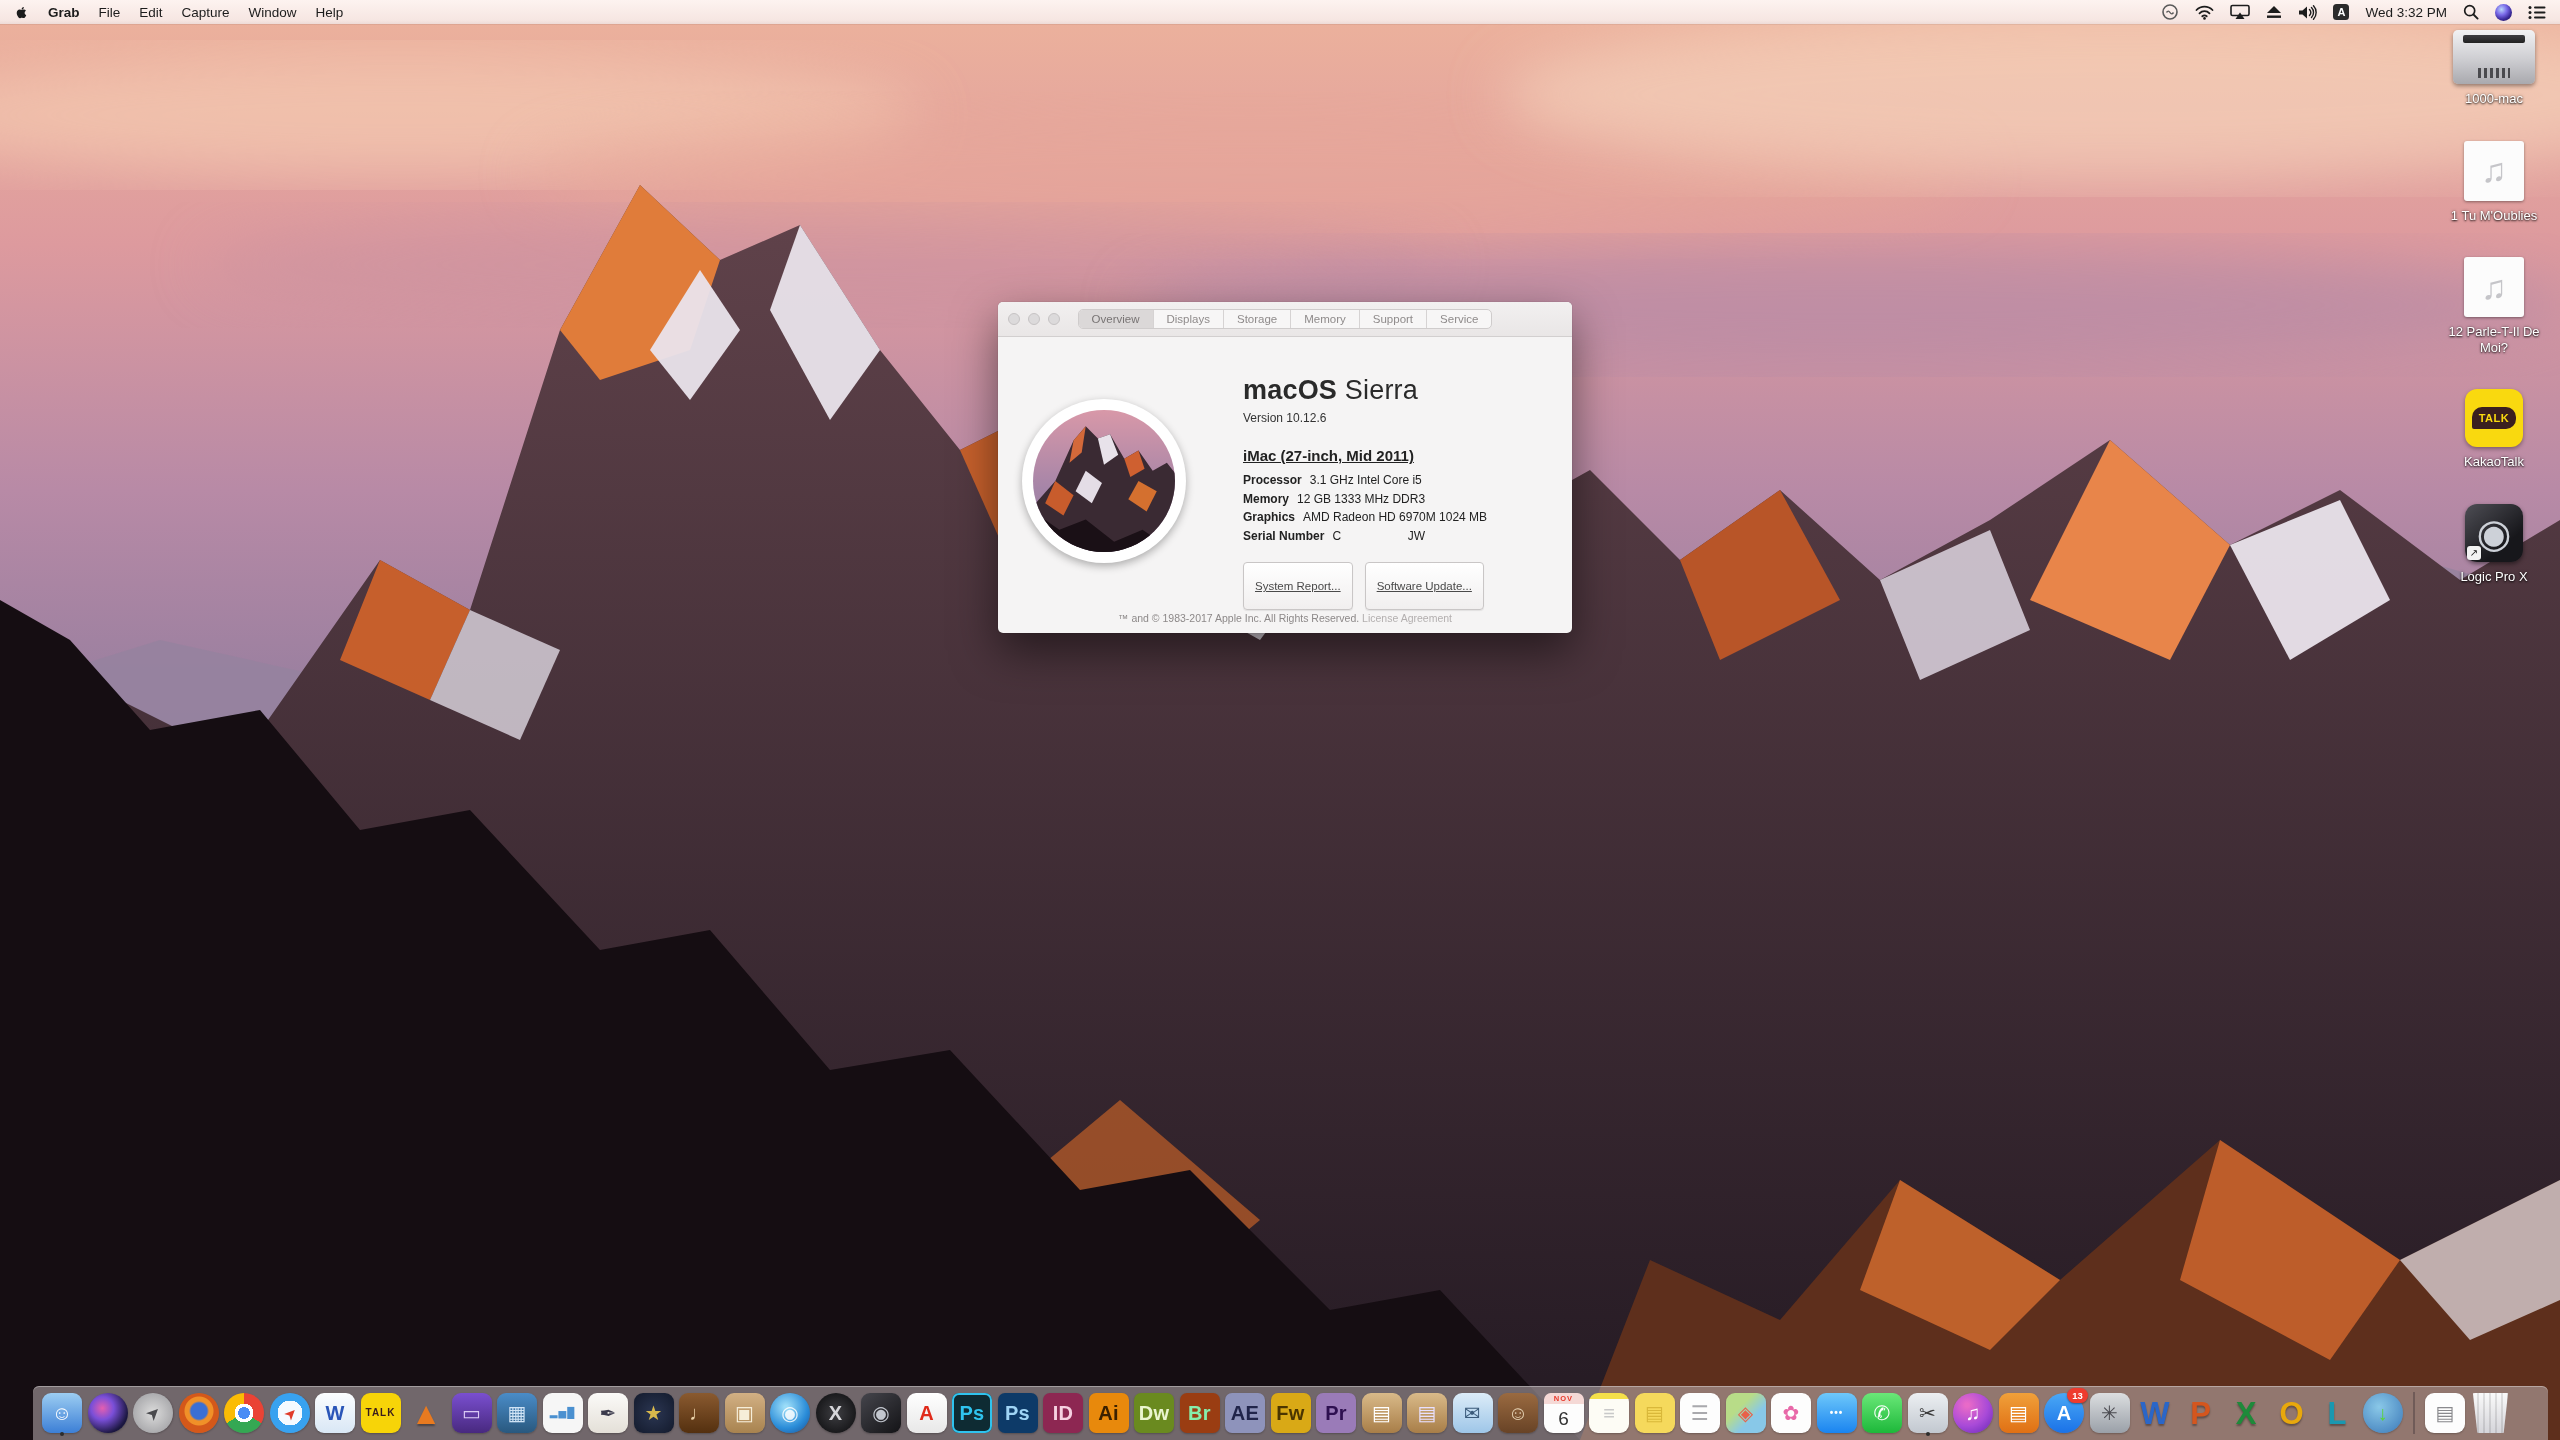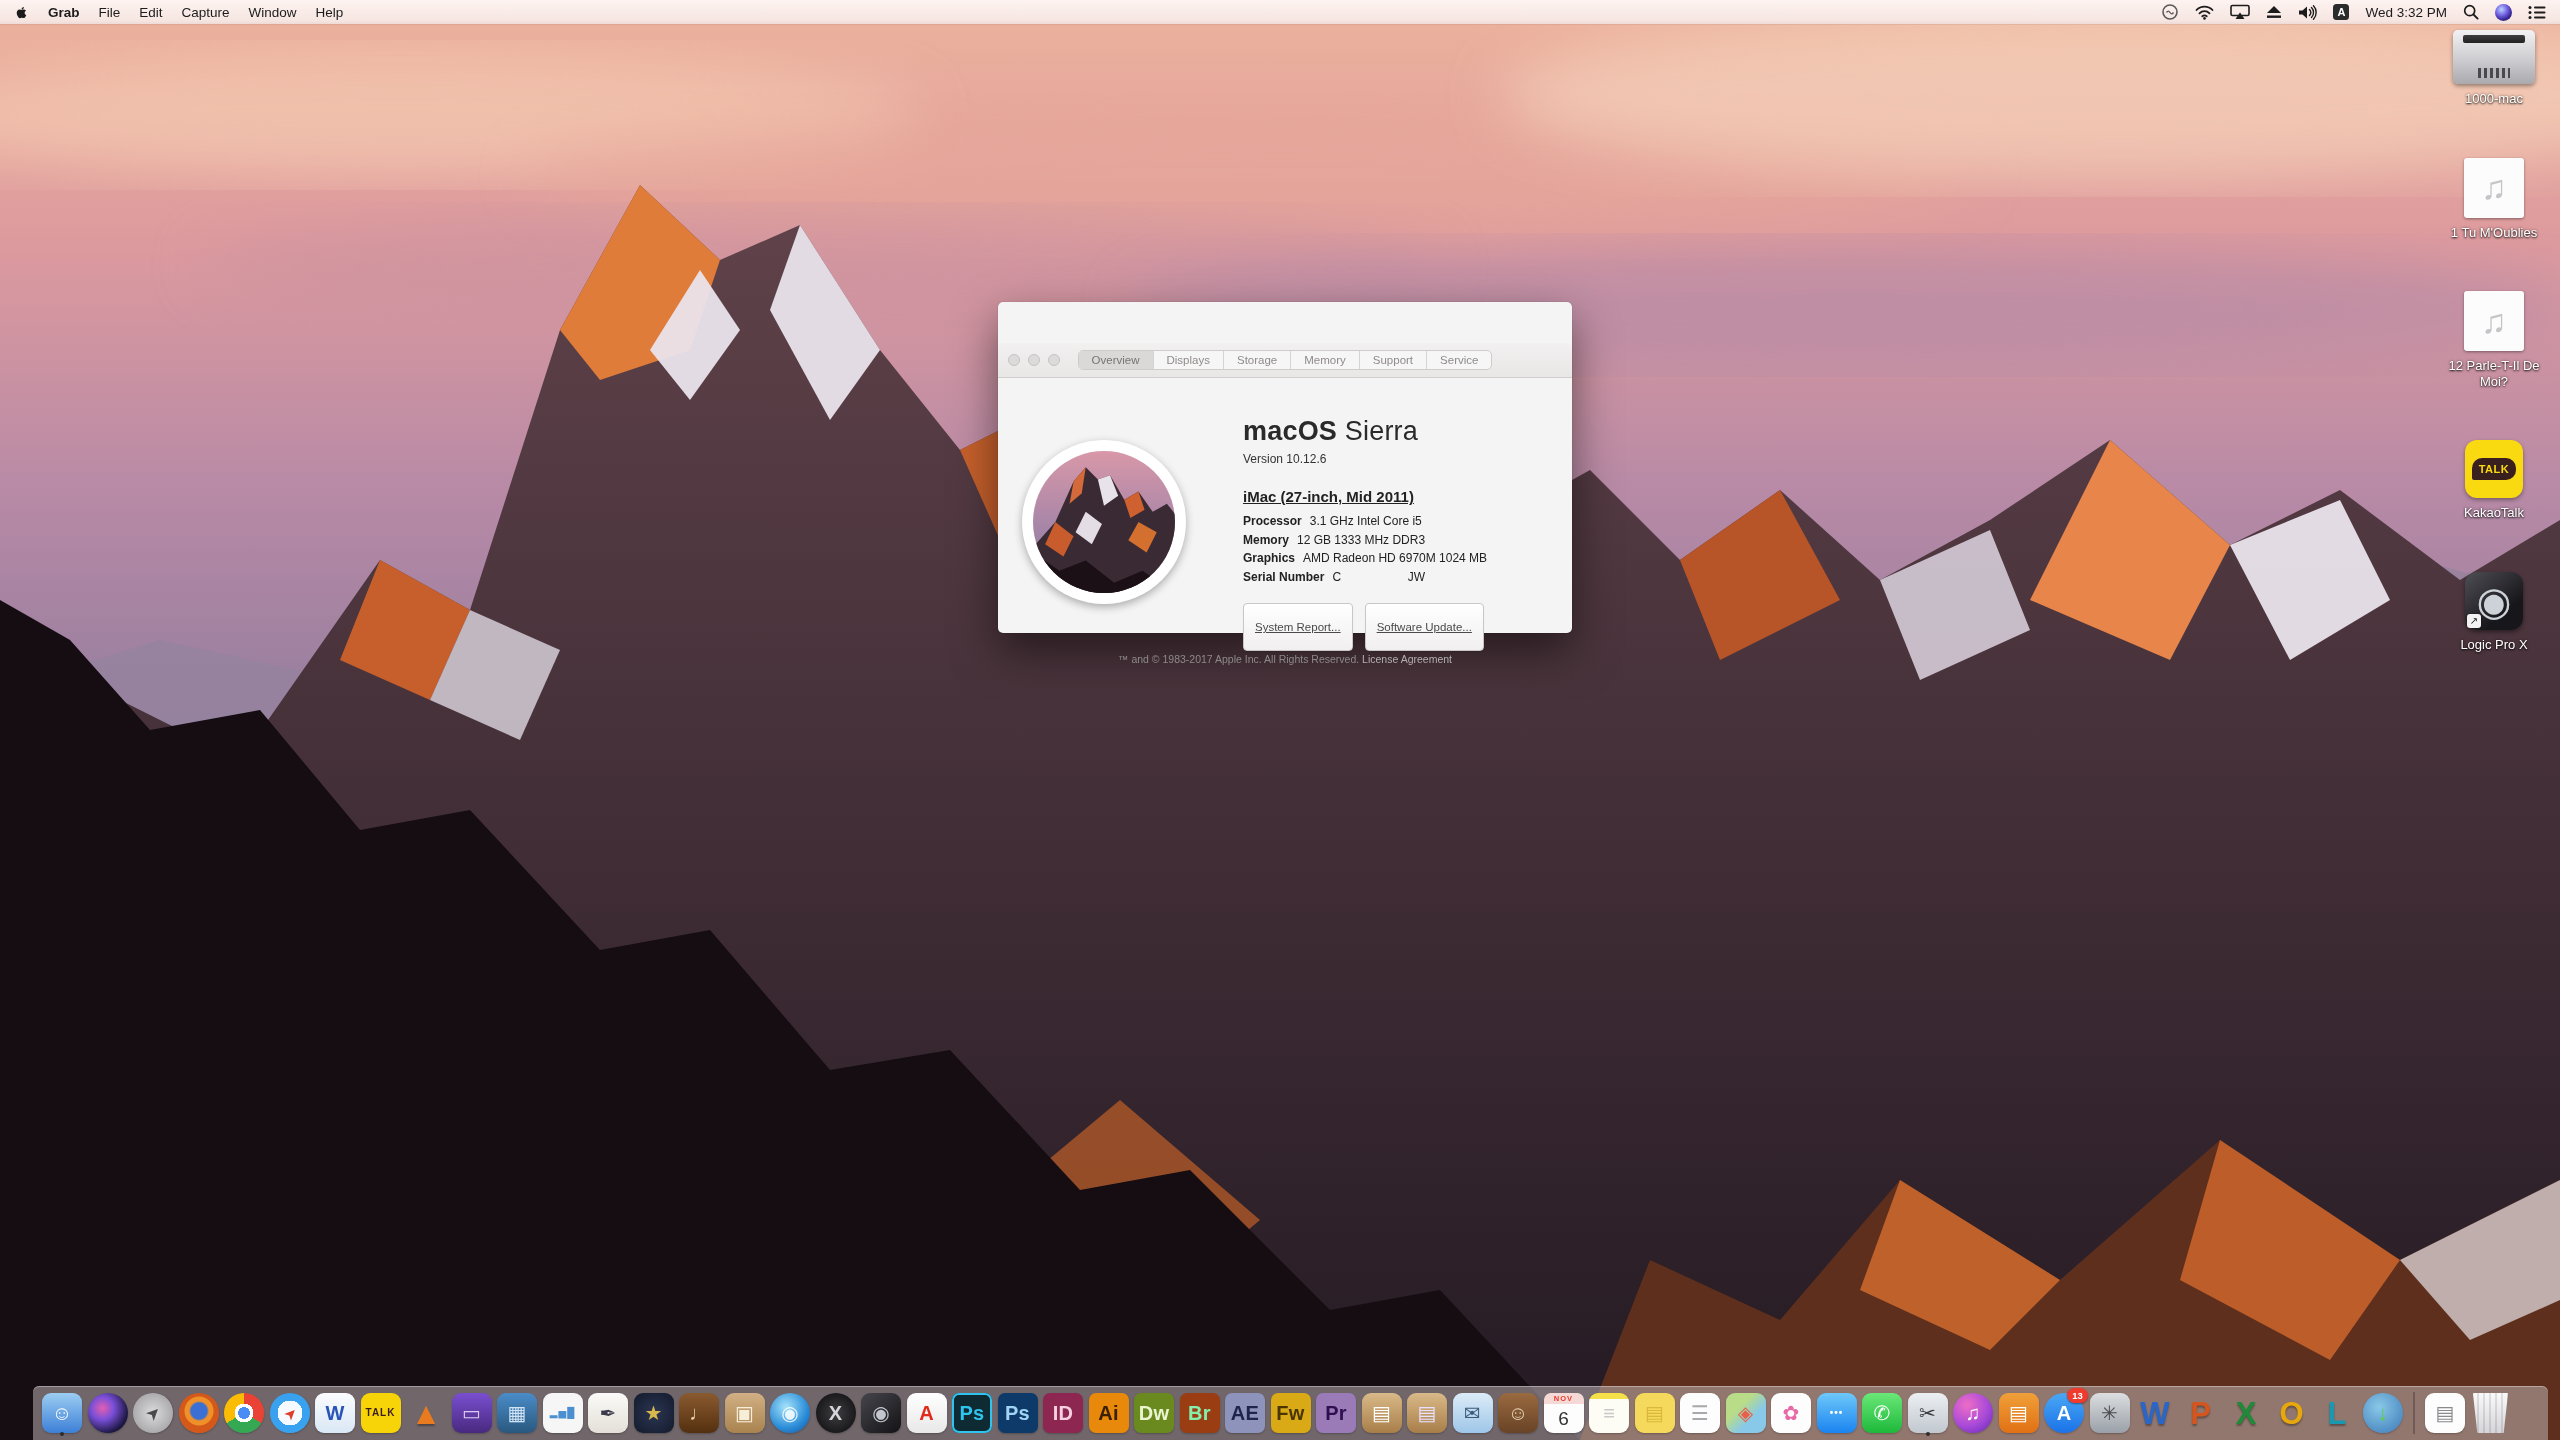--- a/index.html
+++ b/index.html
@@ -20,21 +20,21 @@
   .mi{display:flex;align-items:center;justify-content:center;height:18px;}
   .mi svg{display:block;}
   .input-a{width:16px;height:16px;background:#2b2b2b;border-radius:3.5px;color:#fff;
     font-size:11px;font-weight:700;display:flex;align-items:center;justify-content:center;}
   .clock{font-size:13.5px;color:#1c1c1c;white-space:nowrap;}
   .siri-orb{width:17px;height:17px;border-radius:50%;
     background:radial-gradient(circle at 38% 32%,#b8d4fa 0%,#7a6ae8 35%,#3a2a9a 65%,#140e35 100%);}
 
   
   .desktop-icons{position:absolute;top:30px;right:4px;width:124px;z-index:10;
-    display:flex;flex-direction:column;align-items:center;gap:51px;}
+    display:flex;flex-direction:column;align-items:center;gap:34px;}
   .dt-item{display:flex;flex-direction:column;align-items:center;gap:7px;cursor:default;}
   .dt-icon{position:relative;display:flex;align-items:center;justify-content:center;}
   .t-drive{width:82px;height:54px;border-radius:5px;
     background:linear-gradient(180deg,#f2f2f4 0%,#cdcdd1 55%,#a9a9ae 100%);
     box-shadow:0 2px 4px rgba(0,0,0,.4);}
   .t-drive::before{content:"";position:absolute;top:5px;left:12%;width:76%;height:8px;
     background:linear-gradient(180deg,#3c3c40,#222);border-radius:2px;}
   .t-drive::after{content:"";position:absolute;bottom:6px;left:31%;width:38%;height:10px;
     background:repeating-linear-gradient(90deg,#4a4a4e 0 3px,#b8b8bc 3px 6px);}
   .t-audio{width:60px;height:60px;background:#fcfcfc;border-radius:3px;
@@ -51,21 +51,21 @@
   .alias{position:absolute;left:2px;bottom:2px;width:14px;height:14px;background:#f2f2f2;
     border-radius:3px;display:flex;align-items:center;justify-content:center;
     font-size:10px;color:#111;box-shadow:0 0 2px rgba(0,0,0,.5);}
   .dt-label{color:#fff;font-size:13px;font-weight:500;text-align:center;line-height:1.2;
     max-width:118px;text-shadow:0 1px 2px rgba(0,0,0,.85),0 0 3px rgba(0,0,0,.5);}
 
   
   .window{position:absolute;left:998px;top:302px;width:574px;height:331px;z-index:20;
     background:#f5f4f4;border-radius:5px;box-shadow:0 18px 45px rgba(0,0,0,.5),0 0 1px rgba(0,0,0,.4);}
   .titlebar{position:relative;height:34px;border-bottom:1px solid #d2cfcf;border-radius:5px 5px 0 0;
-    background:linear-gradient(180deg,#f2f0f0,#e9e6e6);display:flex;align-items:center;margin-top:41px;}
+    background:linear-gradient(180deg,#f2f0f0,#e9e6e6);display:flex;align-items:center;}
   .lights{position:absolute;left:10px;top:0;height:34px;display:flex;align-items:center;gap:8px;}
   .light{width:12px;height:12px;border-radius:50%;background:#dcdadb;border:1px solid #c6c3c4;box-sizing:border-box;}
   .tabs{margin:0 auto;display:flex;border:1px solid #cfcccc;border-radius:5px;overflow:hidden;background:#f7f6f6;}
   .tab{padding:3px 13px;font-size:11.5px;color:#8f8b8b;border-right:1px solid #d6d3d3;cursor:default;}
   .tab:last-child{border-right:none;}
   .tab.sel{background:#dbd8d8;color:#787474;}
   .content{position:relative;height:296px;}
   .os-circle{position:absolute;left:24px;top:62px;width:164px;height:164px;border-radius:50%;
     background:#fff;box-shadow:0 3px 8px rgba(0,0,0,.3);display:flex;align-items:center;justify-content:center;}
   .os-circle svg{width:142px;height:142px;border-radius:50%;display:block;}

